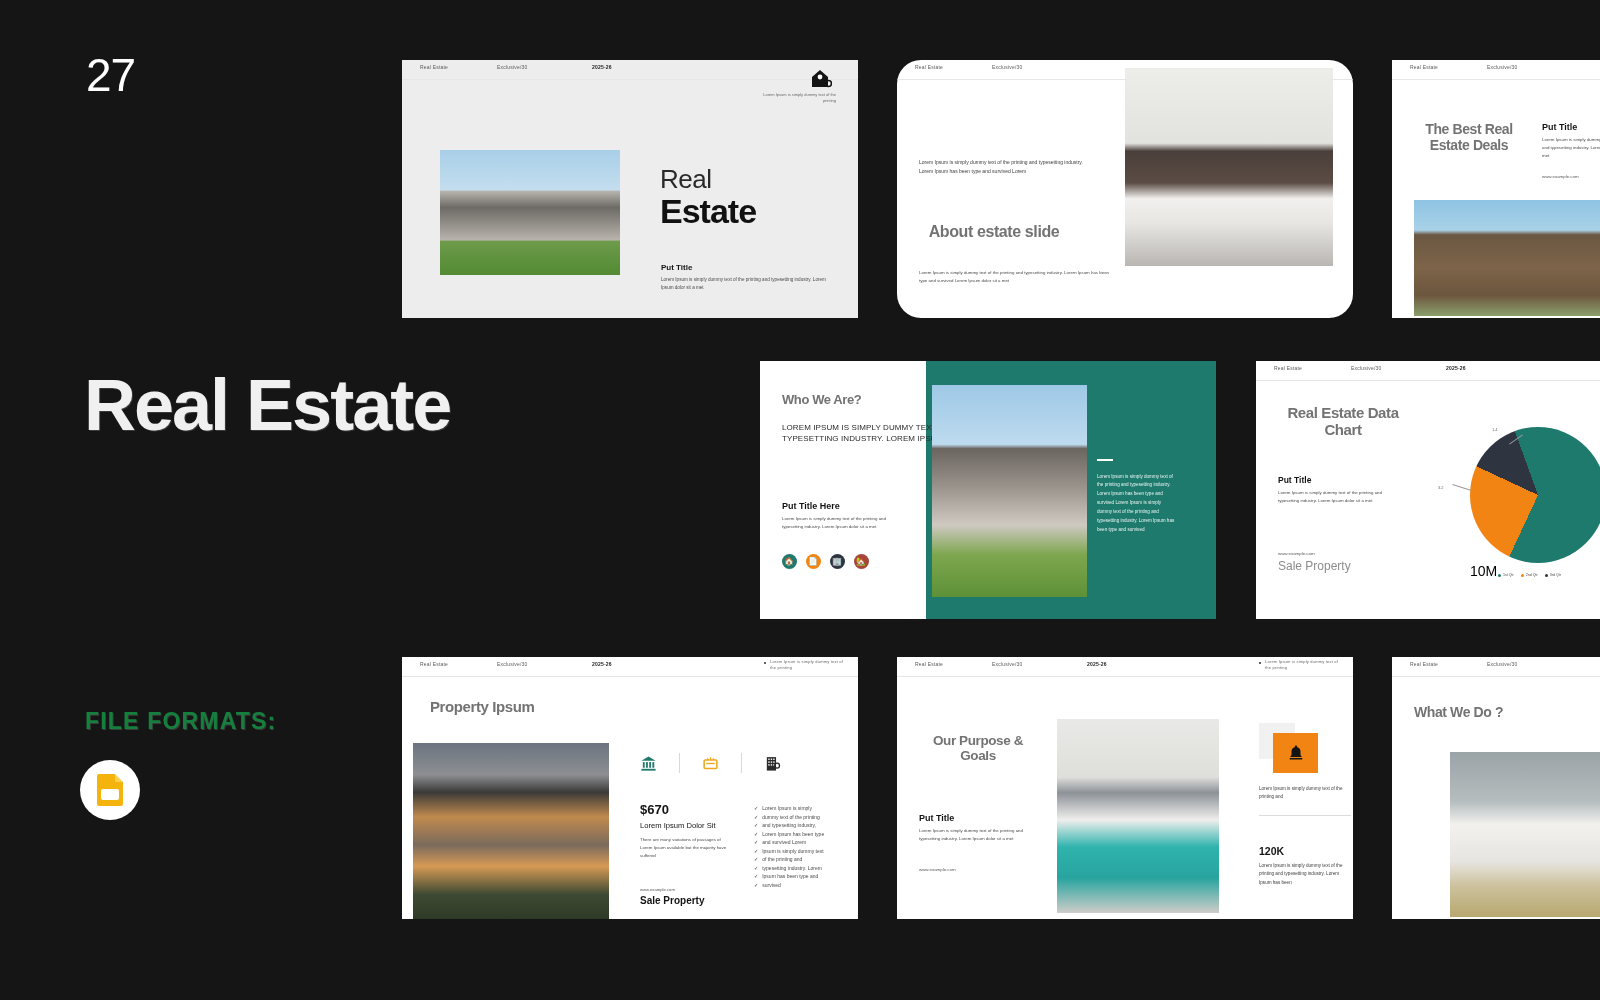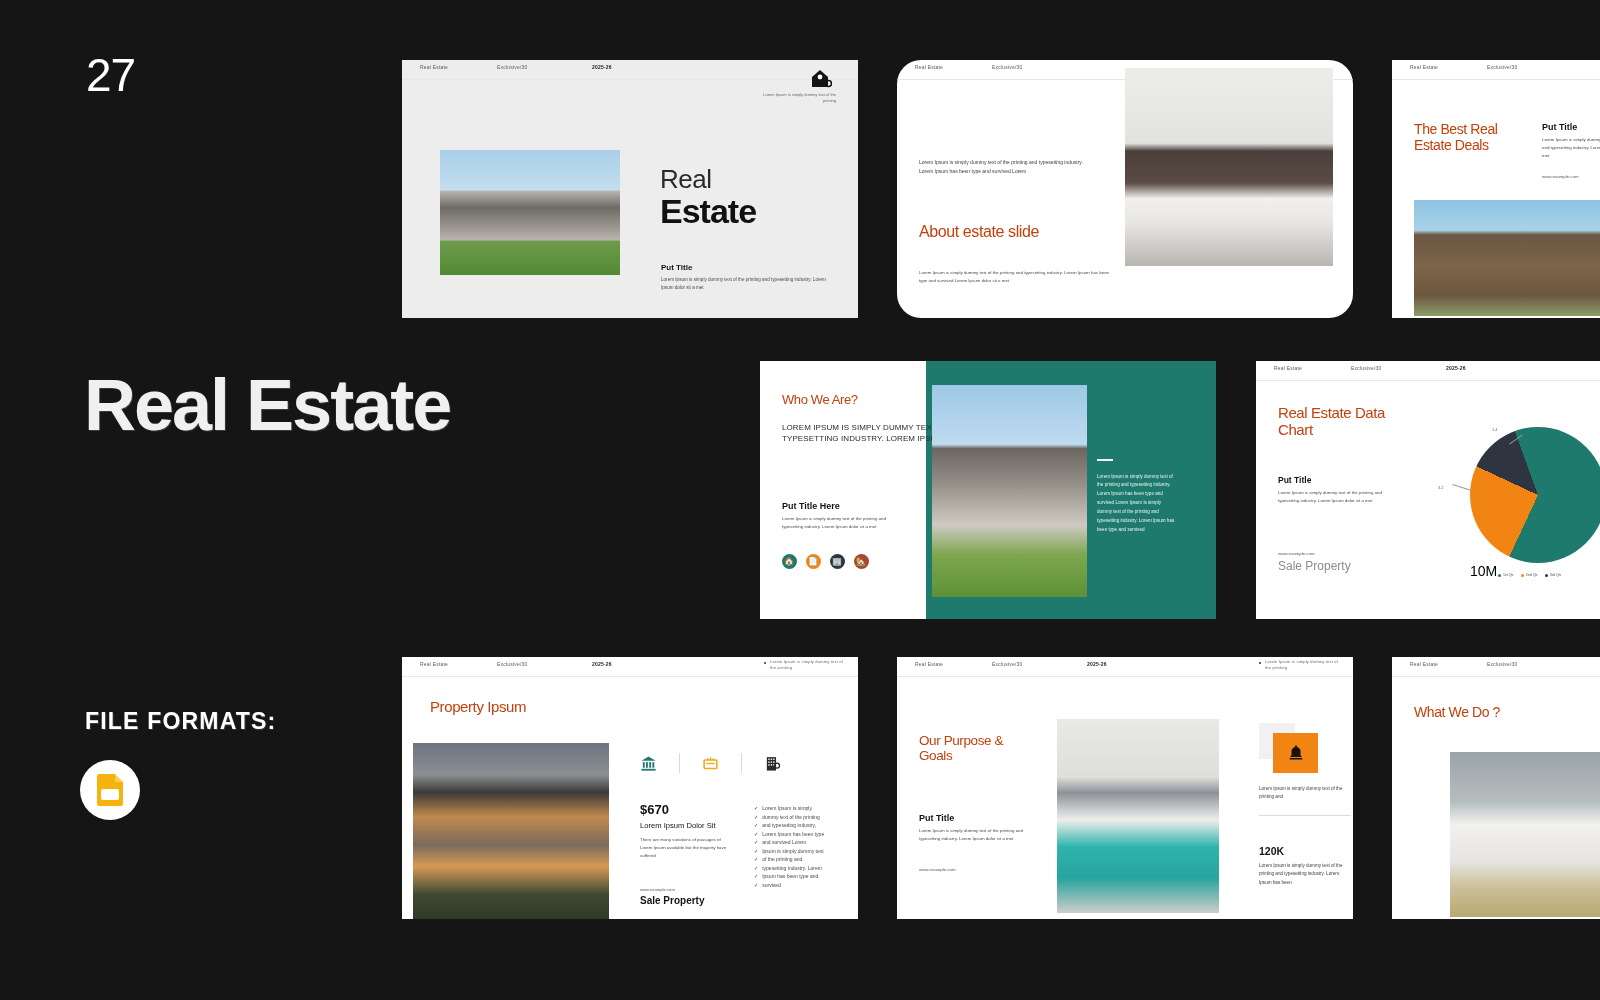--- a/index.html
+++ b/index.html
@@ -25,21 +25,21 @@
     text-shadow:1px 1px 0 #3a3a3a;
   }
   .promo-title {
     position:absolute; left:84px; top:372px;
     font-size:72px; font-weight:700; color:#f0f0f0;
     line-height:0.93; letter-spacing:-2px;
     text-shadow:1px 1px 0 #3a3a3a;
   }
   .promo-formats-label {
     position:absolute; left:85px; top:708px;
-    font-size:23px; font-weight:700; color:#ffffff; letter-spacing:1.2px;
+    font-size:23px; font-weight:700; color:#15803d; letter-spacing:1.2px;
     text-shadow:1px 1px 0 #3a3a3a;
   }
   .format-badge {
     position:absolute; left:80px; top:760px;
     width:60px; height:60px; border-radius:50%;
     background:#fff; display:flex; align-items:center; justify-content:center;
   }
   .gslides-glyph { width:26px; height:32px; position:relative; }
   .gslides-glyph .doc {
     position:absolute; inset:0; background:#f5b30d; border-radius:2px;
@@ -68,21 +68,21 @@
   .sl-head .h3 { left:190px; font-weight:700; color:#1b1b1b; }
   .sl-head .h4 {
     right:10px; top:2px; width:78px; font-size:4px; color:#6a6a6a;
     text-align:left; line-height:1.5;
   }
   .sl-head .hbullet {
     position:absolute; right:92px; top:5px; width:2px; height:2px;
     background:#2f2f2f; border-radius:50%;
   }
 
-  .h-title { font-weight:400; color:#c2410c; letter-spacing:-.4px; line-height:1.12; }
+  .h-title { font-weight:700; color:#737373; letter-spacing:-.4px; line-height:1.12;text-align:center; }
 
   
   .photo { background-size:cover; background-position:center; }
   .ph-house-blue {
     background:
       linear-gradient(180deg,#a8cfe8 0%, #c4deef 32%, #b6b4ad 33%, #6e6a66 46%, #8f8b85 58%, #b9b4ad 72%, #6d9b4a 73%, #538a33 100%);
   }
   .ph-bedroom-dark {
     background:
       linear-gradient(180deg,#ededea 0%, #e2e2df 38%, #4a3f3a 42%, #5b4c44 58%, #f2f0ee 66%, #e8e6e3 78%, #b9b6b2 100%);

